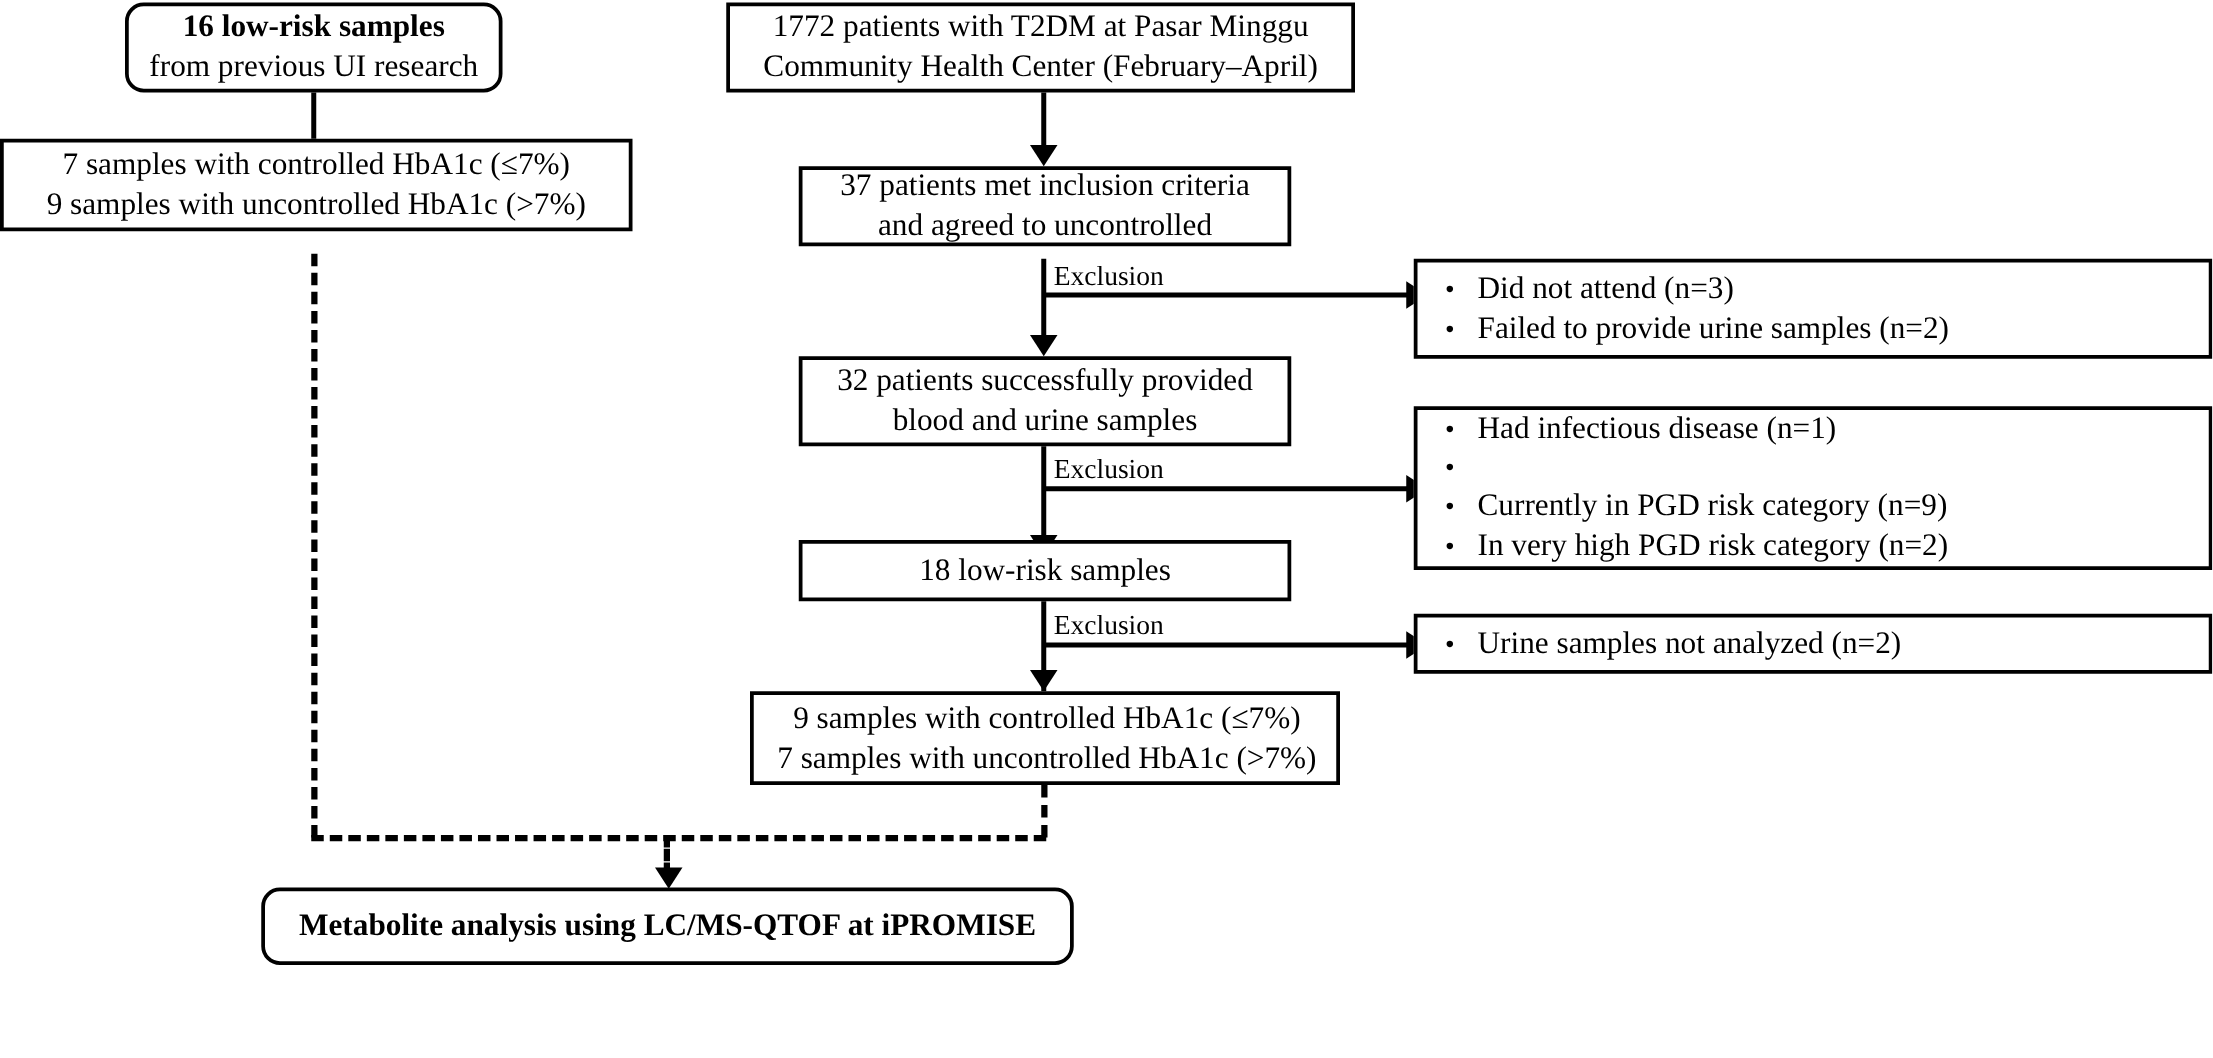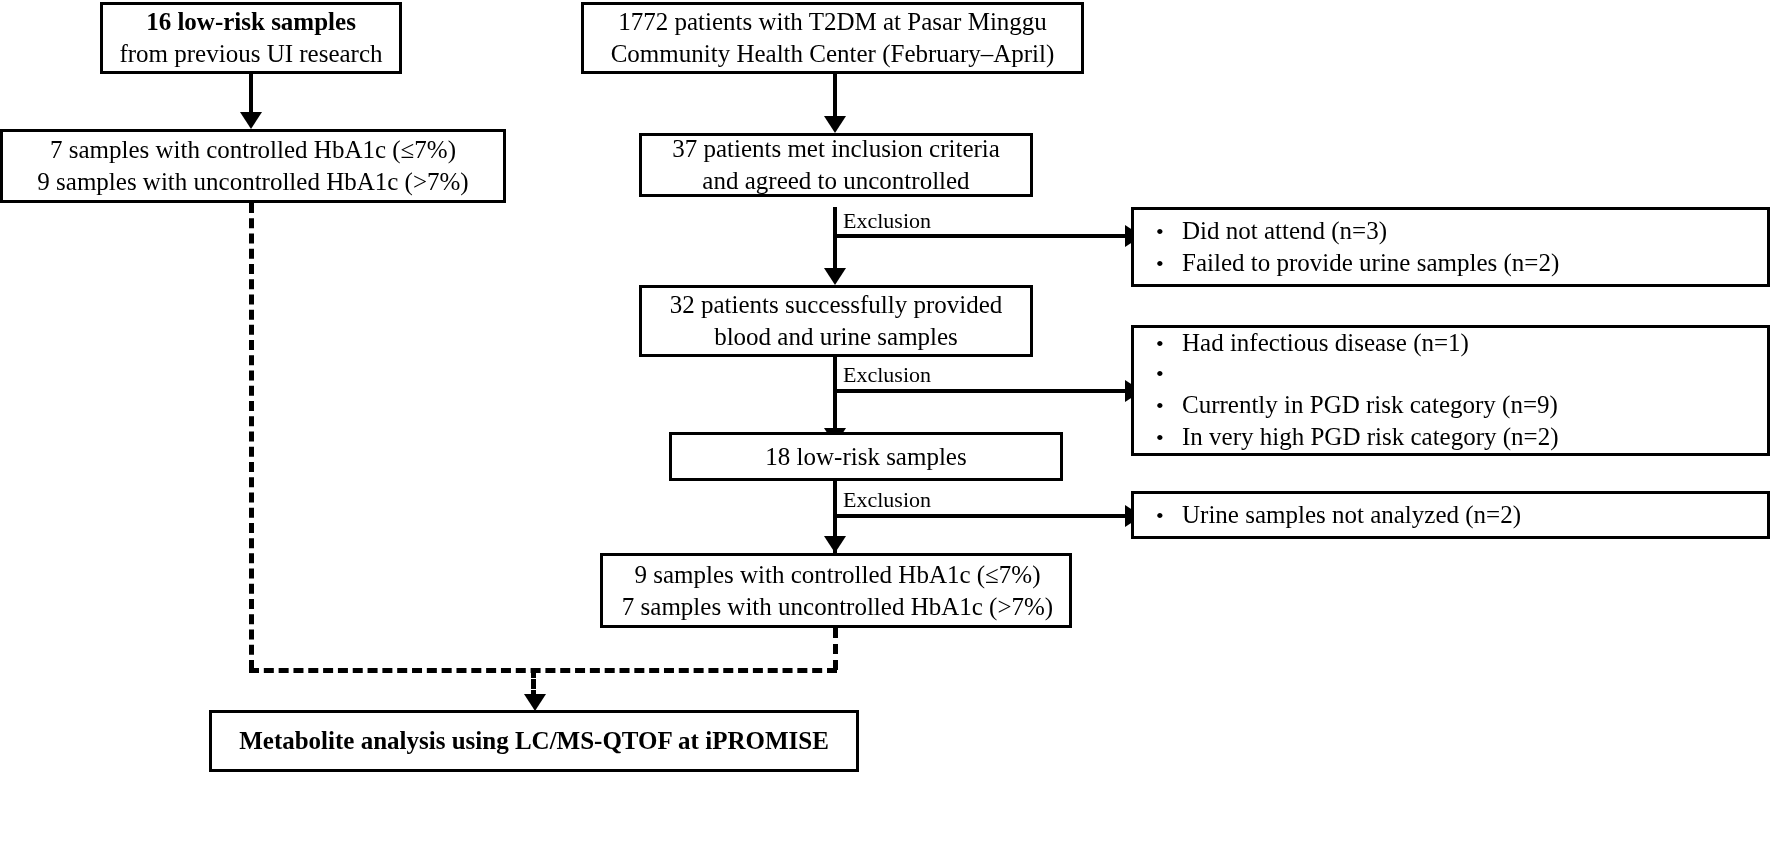--- a/index.html
+++ b/index.html
@@ -30,20 +30,21 @@
     text-align: center;
     line-height: 1.28;
     font-size: 25px;
     padding: 4px 10px;
   }
   .box .line {
     white-space: nowrap;
   }
   .box.bold {
     font-weight: bold;
+    border-radius: 15px;
   }
   .box .line.bold {
     font-weight: bold;
   }
   .bullets {
     position: absolute;
     box-sizing: border-box;
     border: 3px solid #000000;
     background: #ffffff;
     display: flex;
@@ -114,21 +115,21 @@
 <div id="canvas">
 
   <div class="box bold" style="left:100px; top:2px; width:302px; height:72px;">
     <span class="line bold">16 low-risk samples</span>
     <span class="line" style="font-weight:normal;">from previous UI research</span>
   </div>
 
   <div class="vline" style="left:249px; top:74px; height:42px;"></div>
   <div class="arrow-down" style="left:240px; top:112px;"></div>
 
-  <div class="box" style="left:0px; top:129px; width:506px; height:74px;">
+  <div class="box" style="left:0px; top:111px; width:506px; height:74px;">
     <span class="line">7 samples with controlled HbA1c (≤7%)</span>
     <span class="line">9 samples with uncontrolled HbA1c (&gt;7%)</span>
   </div>
 
   <div class="box" style="left:581px; top:2px; width:503px; height:72px;">
     <span class="line">1772 patients with T2DM at Pasar Minggu</span>
     <span class="line">Community Health Center (February–April)</span>
   </div>
 
   <div class="vline" style="left:833px; top:74px; height:46px;"></div>
@@ -178,21 +179,21 @@
     <div class="bullet-row">
       <span class="dot">•</span>
       <span>Currently in PGD risk category (n=9)</span>
     </div>
     <div class="bullet-row">
       <span class="dot">•</span>
       <span>In very high PGD risk category (n=2)</span>
     </div>
   </div>
 
-  <div class="box" style="left:639px; top:432px; width:394px; height:49px;margin-left:30px;">
+  <div class="box" style="left:639px; top:432px; width:394px; height:49px;">
     <span class="line">18 low-risk samples</span>
   </div>
 
   <div class="vline" style="left:833px; top:481px; height:78px;"></div>
   <div class="arrow-down" style="left:824px; top:536px;"></div>
   <div class="hline" style="left:835px; top:514px; width:296px;"></div>
   <div class="arrow-right" style="left:1125px; top:505px;"></div>
   <div class="excl-label" style="left:843px; top:487px;">Exclusion</div>
 
   <div class="bullets" style="left:1131px; top:491px; width:639px; height:48px;">

